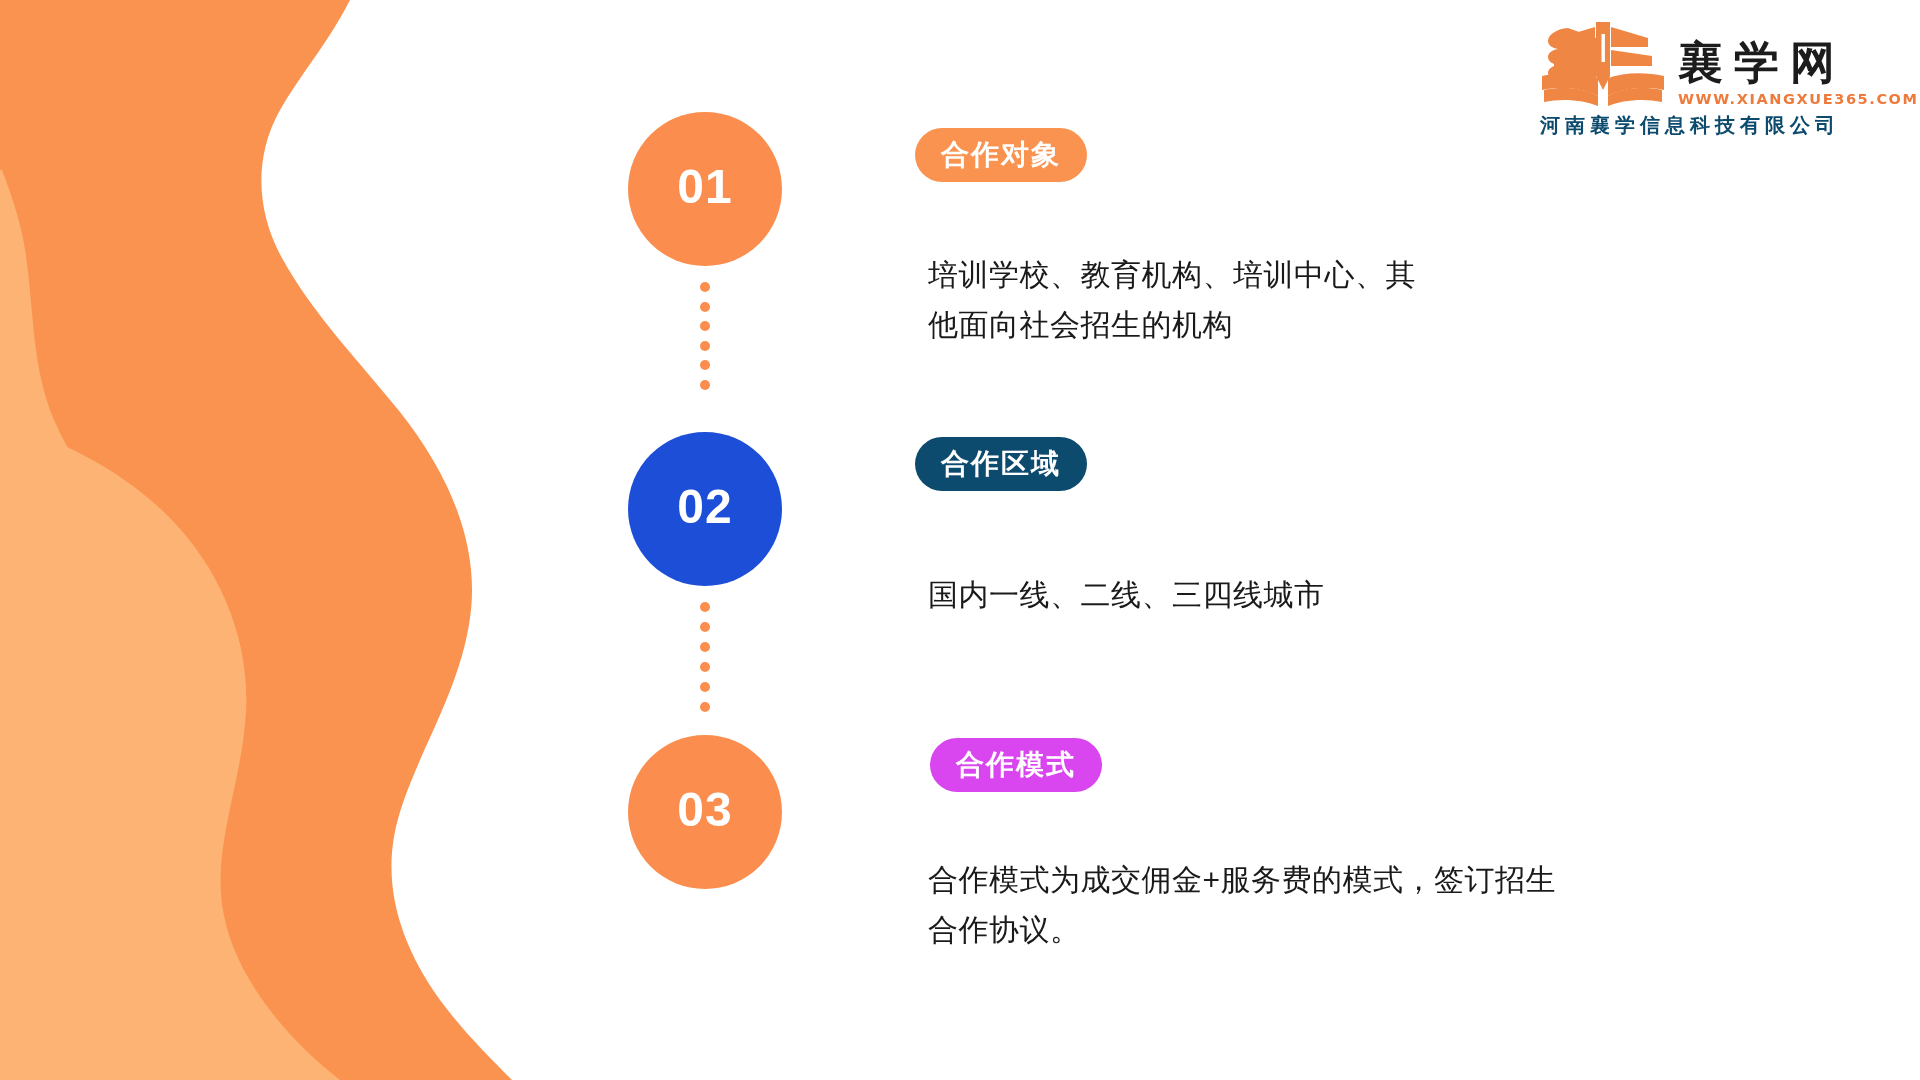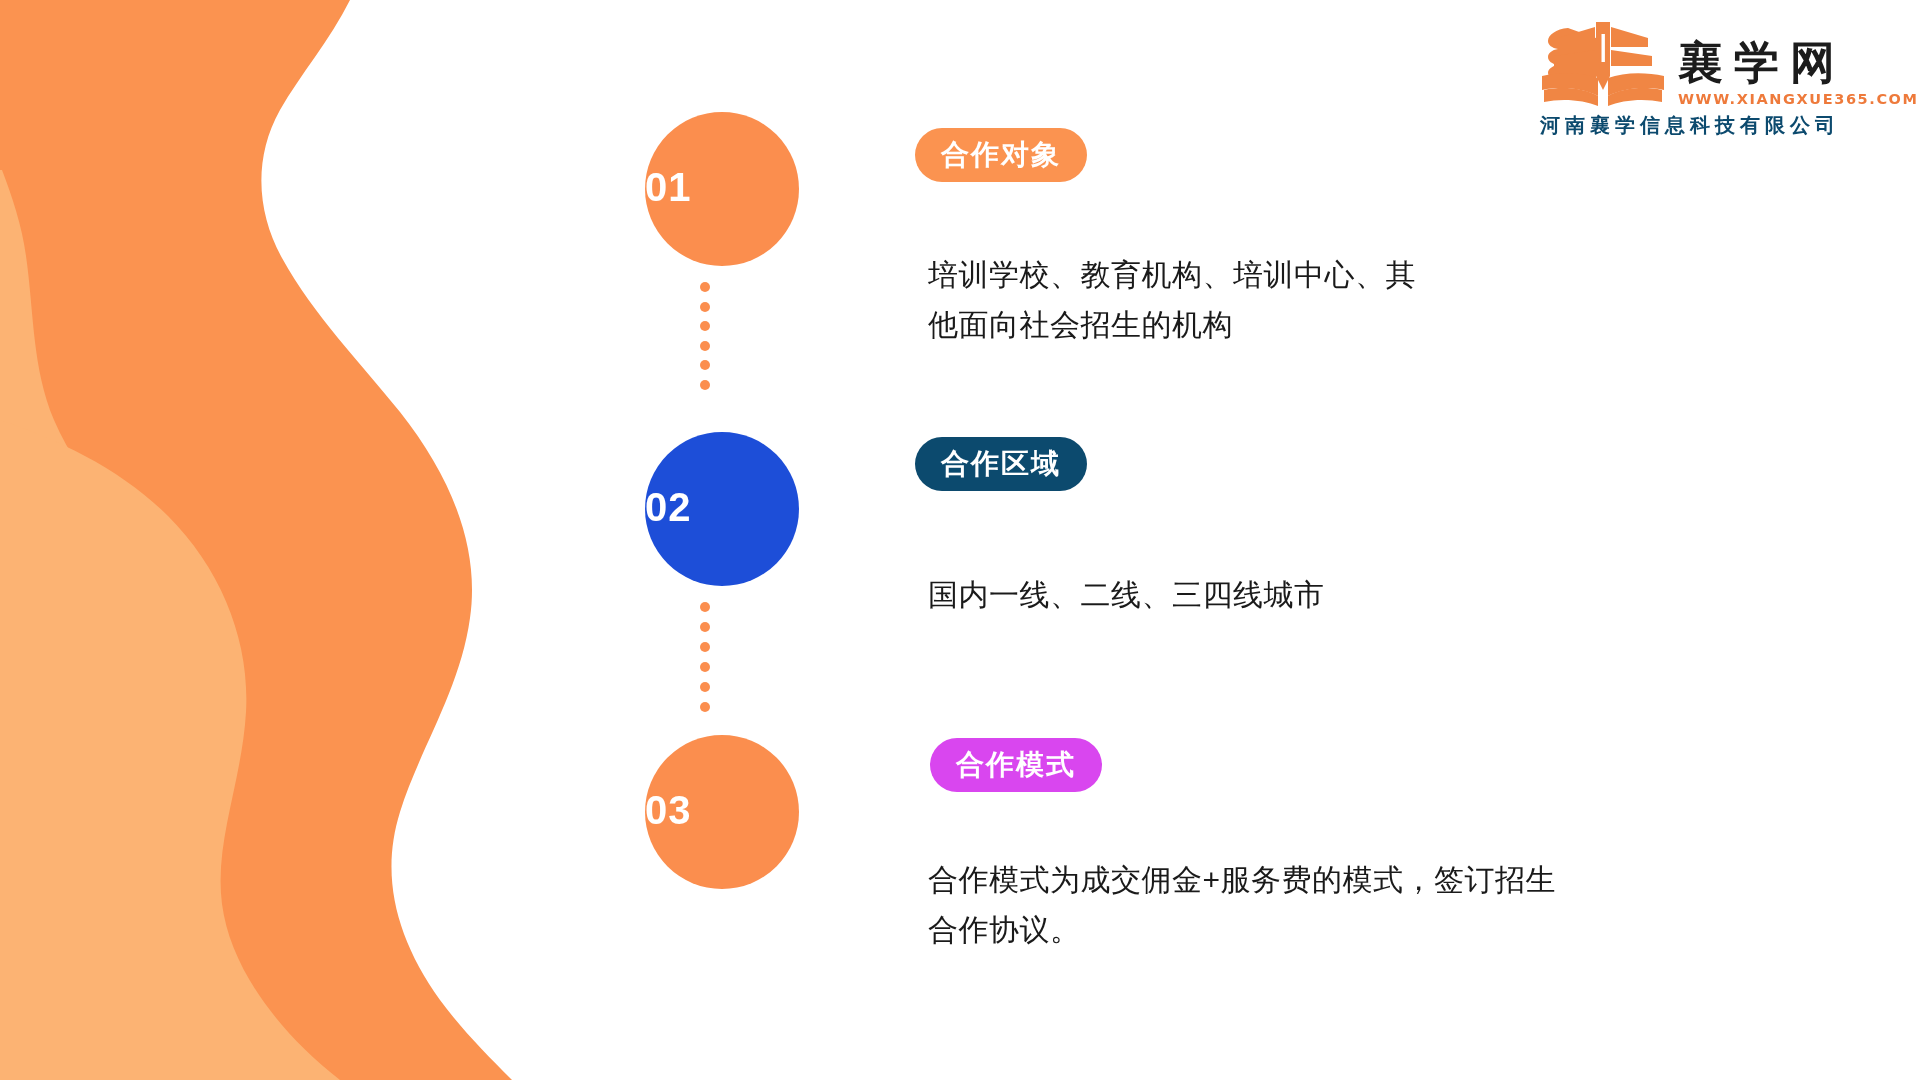--- a/index.html
+++ b/index.html
@@ -30,29 +30,29 @@
   #timeline {
     position: absolute;
     left: 628px;
     top: 0;
     width: 170px;
     height: 1080px;
     z-index: 2;
   }
   .step-circle {
     position: absolute;
-    left: 17px;
+    left: 0;
     width: 154px;
     height: 154px;
     border-radius: 50%;
     display: flex;
     align-items: center;
-    justify-content: flex-start;
+    justify-content: center;
     color: #ffffff;
-    font-size: 40px;
+    font-size: 48px;
     font-weight: bold;
     letter-spacing: 1px;
     line-height: 1;
   }
   .step-circle span { display: block; transform: translateY(-2px); }
   .connector {
     position: absolute;
     left: 72px;
     width: 10px;
     display: flex;

